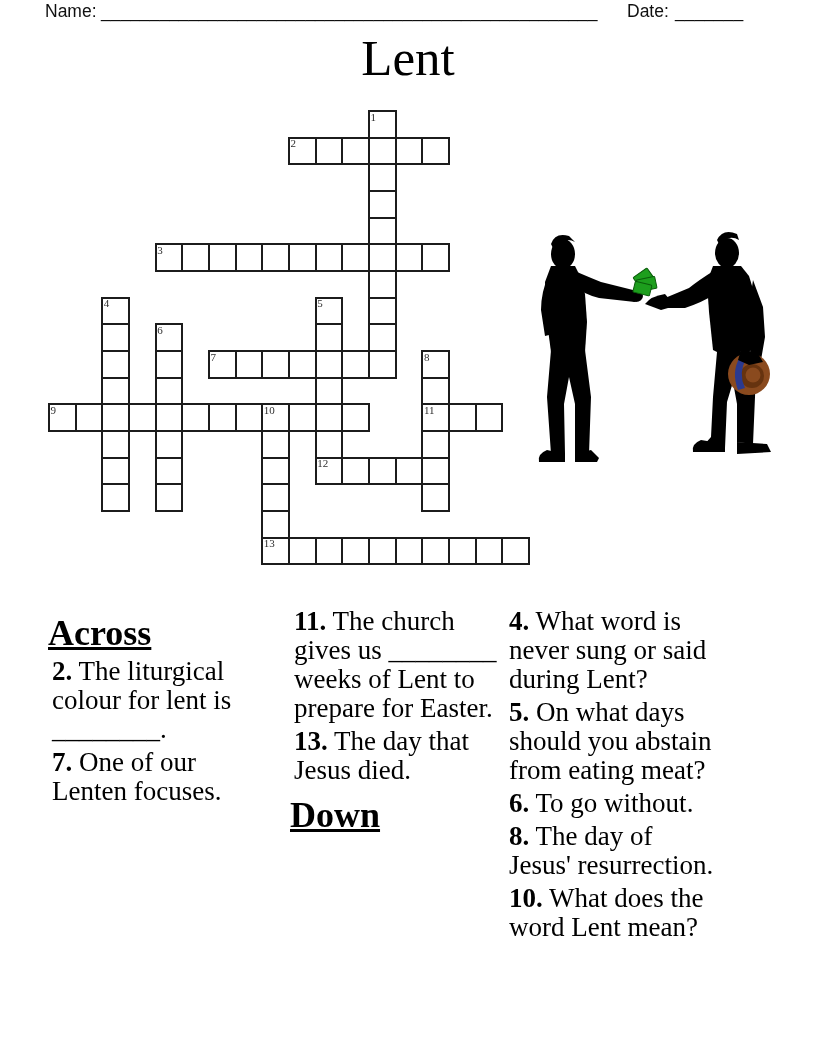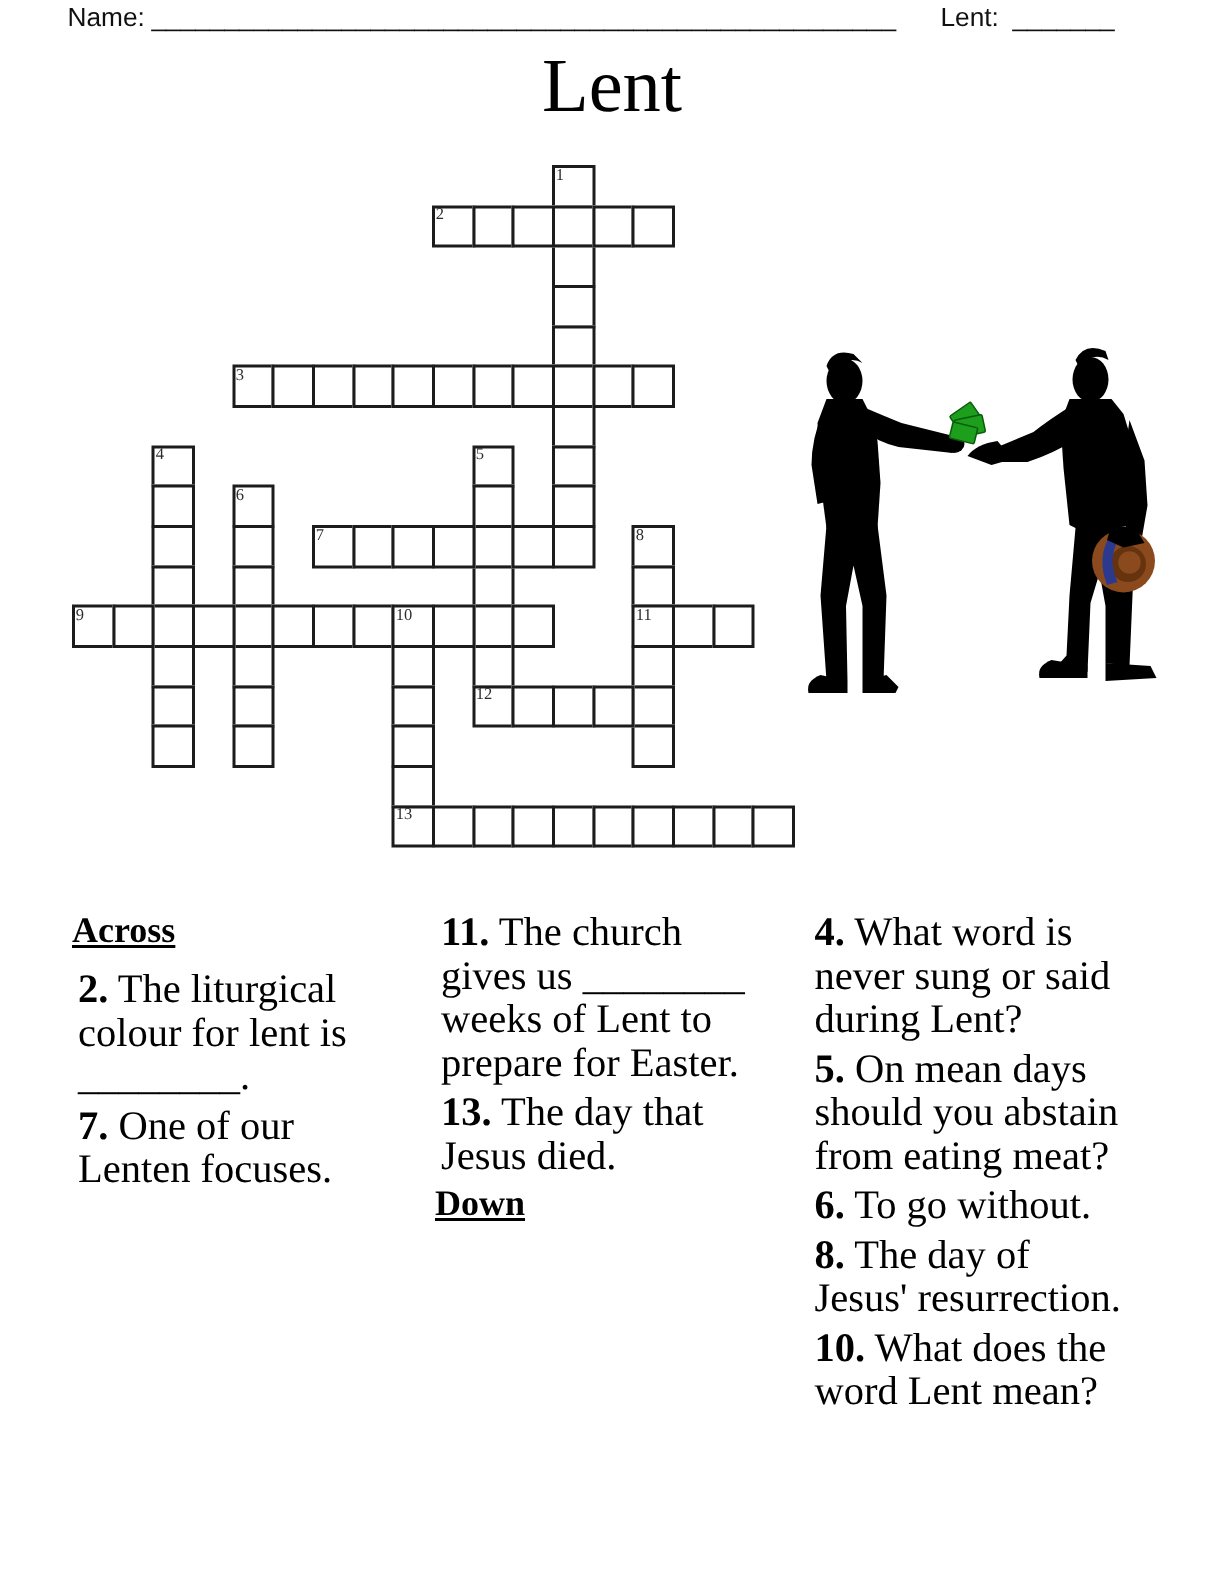--- a/index.html
+++ b/index.html
@@ -19,33 +19,33 @@
   .cell{position:absolute;width:28.7px;height:28.7px;box-sizing:border-box;
         border:2px solid #1c1c1c;background:#ffffff;}
   .cellnum{position:absolute;z-index:3;font-family:"Liberation Serif",serif;
            font-size:11px;line-height:11px;color:#2e2e2e;}
   
   #illustration{position:absolute;left:535px;top:232px;width:240px;height:238px;}
   
   .clue-col{position:absolute;top:603px;}
   #clue-col-0{left:48px;width:238px;}
   #clue-col-1{left:290px;width:238px;}
-  #clue-col-2{left:539px;width:242px;}
-  .clue-heading{font-size:24px;line-height:29px;font-weight:bold;
-                text-decoration:underline;margin:4px 0 9px 0;}
+  #clue-col-2{left:505px;width:242px;}
+  .clue-heading{font-size:36px;line-height:29px;font-weight:bold;
+                text-decoration:underline;margin:16px 0 9px 0;}
   .clue{font-size:27px;line-height:29px;margin:4px;}
   .clue .clue-text{white-space:pre-line;}
   .clue-num{font-weight:bold;}
 </style>
 </head>
 <body>
 
 <div class="hdr" id="name-label">Name:</div>
 <div class="hdr" id="name-blank">___________________________________________________</div>
-<div class="hdr" id="date-label">Lent:</div>
+<div class="hdr" id="date-label">Date:</div>
 <div class="hdr" id="date-blank">_______</div>
 
 <h1 id="title">Lent</h1>
 
 <div id="grid">
     <div class="cell" style="left: 368.04px; top: 110px;"></div>
     <div class="cell" style="left: 368.04px; top: 136.67px;"></div>
     <div class="cell" style="left: 368.04px; top: 163.34px;"></div>
     <div class="cell" style="left: 368.04px; top: 190.01px;"></div>
     <div class="cell" style="left: 368.04px; top: 216.68px;"></div>
@@ -199,21 +199,21 @@
 weeks of Lent to
 prepare for Easter.</span></p>
     <p class="clue"><span class="clue-num">13.</span> <span class="clue-text">The day that
 Jesus died.</span></p>
     <div class="clue-heading">Down</div>
   </div>
 <div class="clue-col" id="clue-col-2">
     <p class="clue"><span class="clue-num">4.</span> <span class="clue-text">What word is
 never sung or said
 during Lent?</span></p>
-    <p class="clue"><span class="clue-num">5.</span> <span class="clue-text">On mean days
+    <p class="clue"><span class="clue-num">5.</span> <span class="clue-text">On what days
 should you abstain
 from eating meat?</span></p>
     <p class="clue"><span class="clue-num">6.</span> <span class="clue-text">To go without.</span></p>
     <p class="clue"><span class="clue-num">8.</span> <span class="clue-text">The day of
 Jesus' resurrection.</span></p>
     <p class="clue"><span class="clue-num">10.</span> <span class="clue-text">What does the
 word Lent mean?</span></p>
   </div>
 
 </body></html>

